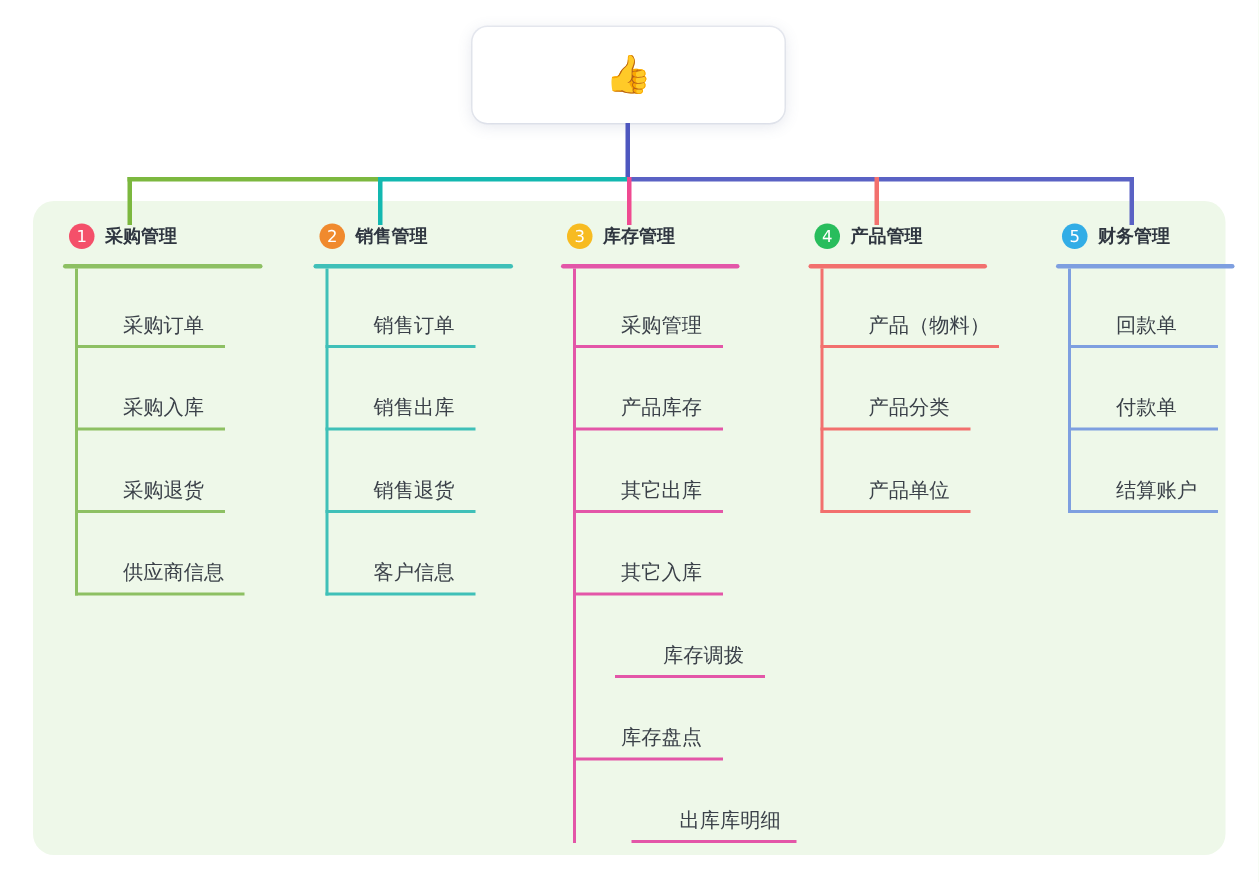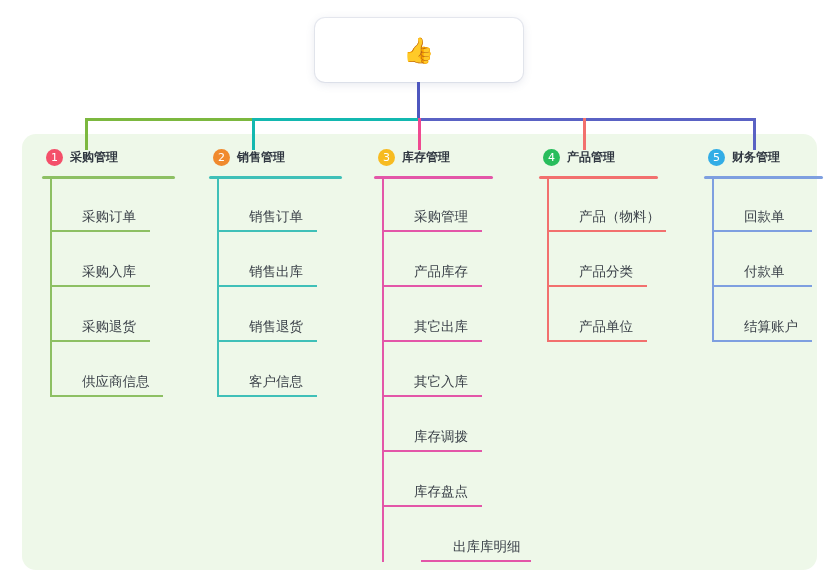--- a/index.html
+++ b/index.html
@@ -167,21 +167,21 @@
       <span class="child-rule" style="background:#e356a8;"></span>
     </div>
     <div class="child" style="top:166px;">
       <span class="child-label">其它出库</span>
       <span class="child-rule" style="background:#e356a8;"></span>
     </div>
     <div class="child" style="top:221px;">
       <span class="child-label">其它入库</span>
       <span class="child-rule" style="background:#e356a8;"></span>
     </div>
-    <div class="child" style="top:276px;">
+    <div class="child" style="top:276px;margin-left:28px;">
       <span class="child-label">库存调拨</span>
       <span class="child-rule" style="background:#e356a8;"></span>
     </div>
     <div class="child" style="top:331px;">
       <span class="child-label">库存盘点</span>
       <span class="child-rule" style="background:#e356a8;"></span>
     </div>
     <div class="child" style="top:386px;margin-left:39px;">
       <span class="child-label">出库库明细</span>
       <span class="child-rule" style="background:#e356a8;width:110px;"></span>

